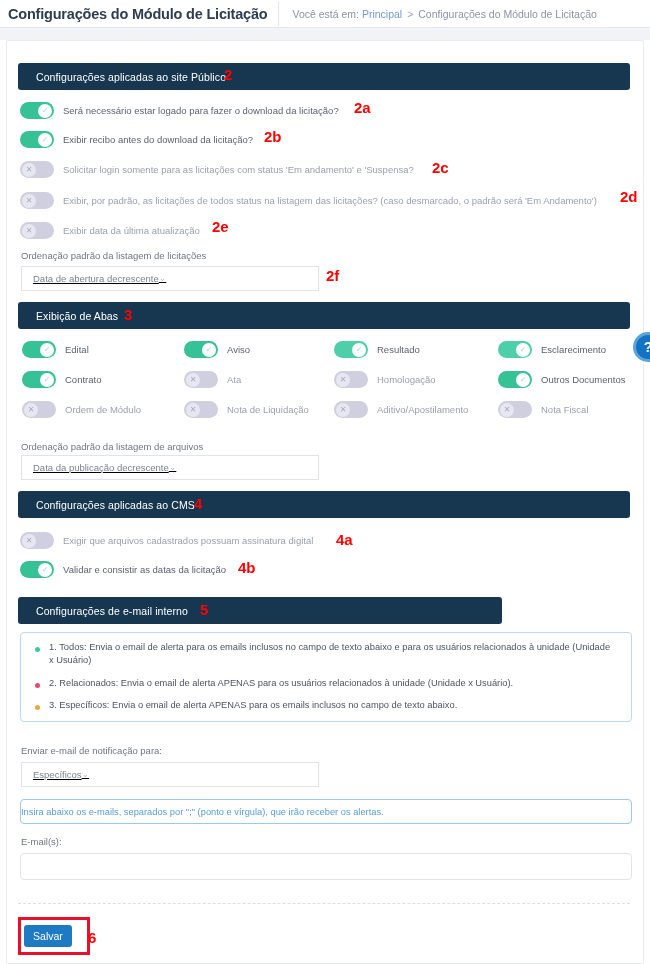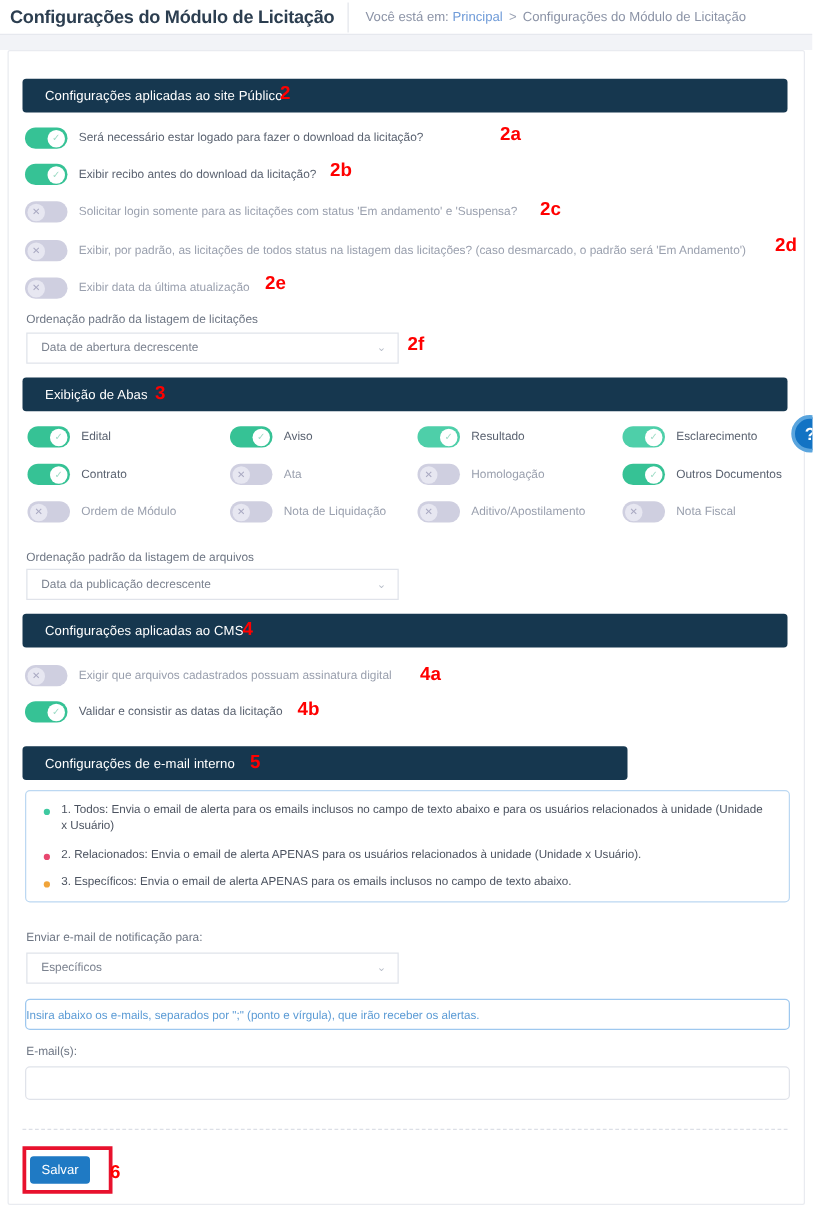--- a/index.html
+++ b/index.html
@@ -80,22 +80,23 @@
   }
   .tgl-label.dim { color: #9aa0ae; }
 
   
   .field-label {
     position: absolute; font-size: 9.5px; color: #6e7684; white-space: nowrap;
   }
   .select-box {
     position: absolute; height: 25px; background: #ffffff;
     border: 1px solid #e0e3ea; border-radius: 0;
-    display: flex; align-items: center; justify-content: space-between;
+    display: flex; align-items: center; 
     padding: 0 9px 0 11px;
+    text-decoration: underline;
   }
   .select-box .sel-value { font-size: 9.5px; color: #7b828f; }
   .select-box .chev { color: #b6bcc8; font-size: 9px; line-height: 1; }
 
   
   .info-box {
     position: absolute; background: #ffffff;
     border: 1px solid #bcd8f2; border-radius: 4px;
     padding: 8px 14px 8px 10px;
   }
@@ -169,21 +170,21 @@
     <span class="section-label">Configurações aplicadas ao site Público</span>
   </div>
   <div class="anno" style="left:224px; top:67px; font-size:15px;">2</div>
 
   <div class="tgl-row" style="left:20px; top:102px;">
     <div class="tgl on">
       <div class="knob">✓</div>
     </div>
     <span class="tgl-label">Será necessário estar logado para fazer o download da licitação?</span>
   </div>
-  <div class="anno" style="left:354px; top:100px; font-size:15px;margin-left:46px;">2a</div>
+  <div class="anno" style="left:354px; top:100px; font-size:15px;">2a</div>
 
   <div class="tgl-row" style="left:20px; top:131px;">
     <div class="tgl on">
       <div class="knob">✓</div>
     </div>
     <span class="tgl-label">Exibir recibo antes do download da licitação?</span>
   </div>
   <div class="anno" style="left:264px; top:129px; font-size:15px;">2b</div>
 
   <div class="tgl-row" style="left:20px; top:161px;">

